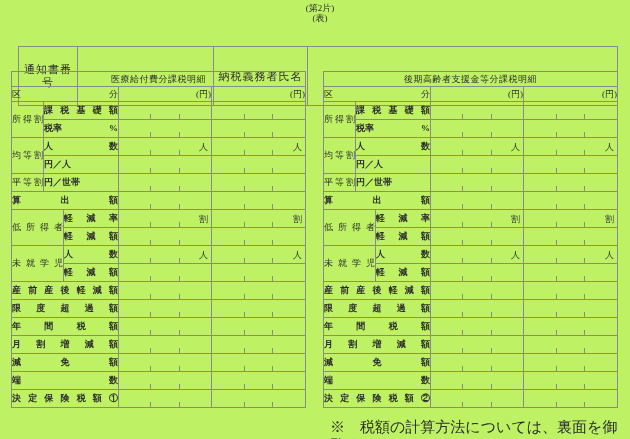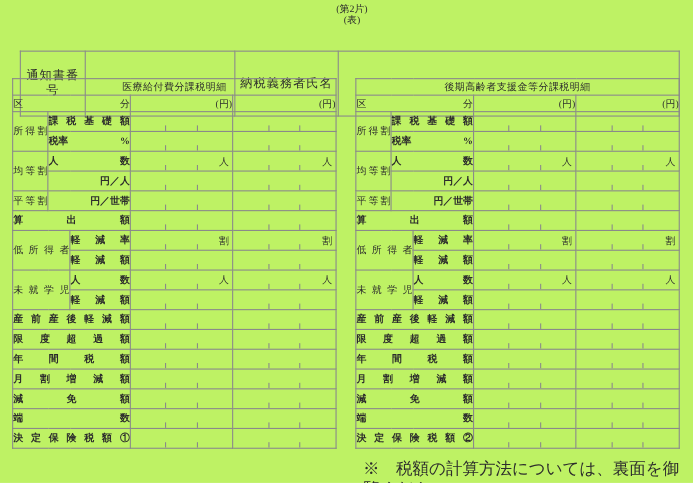--- a/index.html
+++ b/index.html
@@ -35,21 +35,21 @@
   table.grid tr{height:18px;}
   table.grid tr.hdr{height:15px;}
   td.tt{text-align:center;font-size:9.5px;letter-spacing:0.5px;}
   td.kubun{padding:0 4px;}
   .fl{float:left;}
   .fr{float:right;}
   td.cu{text-align:right;padding:0 3px;}
   td.g{text-align:justify;text-align-last:justify;padding:0 3px;}
   td.lbl{padding:0 4px;font-weight:bold;}
   td.lbl.j{text-align:justify;text-align-last:justify;}
-  td.lbl.r{text-align:right;}
+  td.lbl.r{text-align:left;}
   td.val{position:relative;}
   .tick{position:absolute;bottom:0;width:1px;height:5px;background:#8a8a8a;}
   .tick.t1{left:34%;}
   .tick.t2{left:65%;}
   .unit{position:absolute;right:3px;top:50%;transform:translateY(-50%);}
 
   .footnote{position:absolute;left:330px;top:418px;font-size:15px;}
 </style>
 </head>
 <body>

